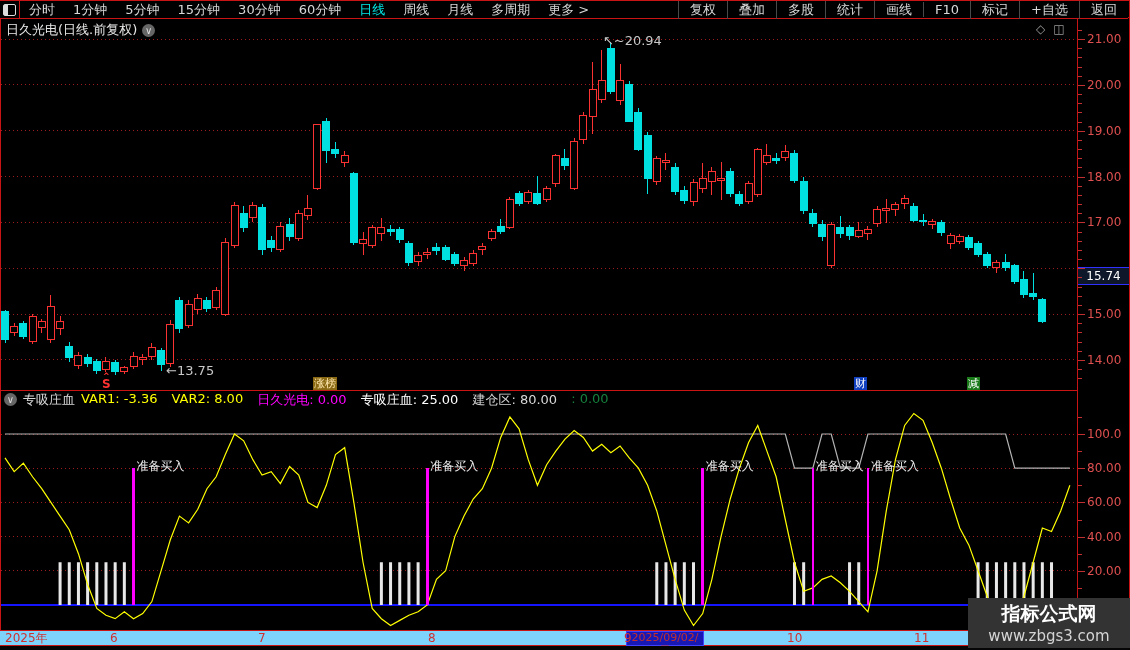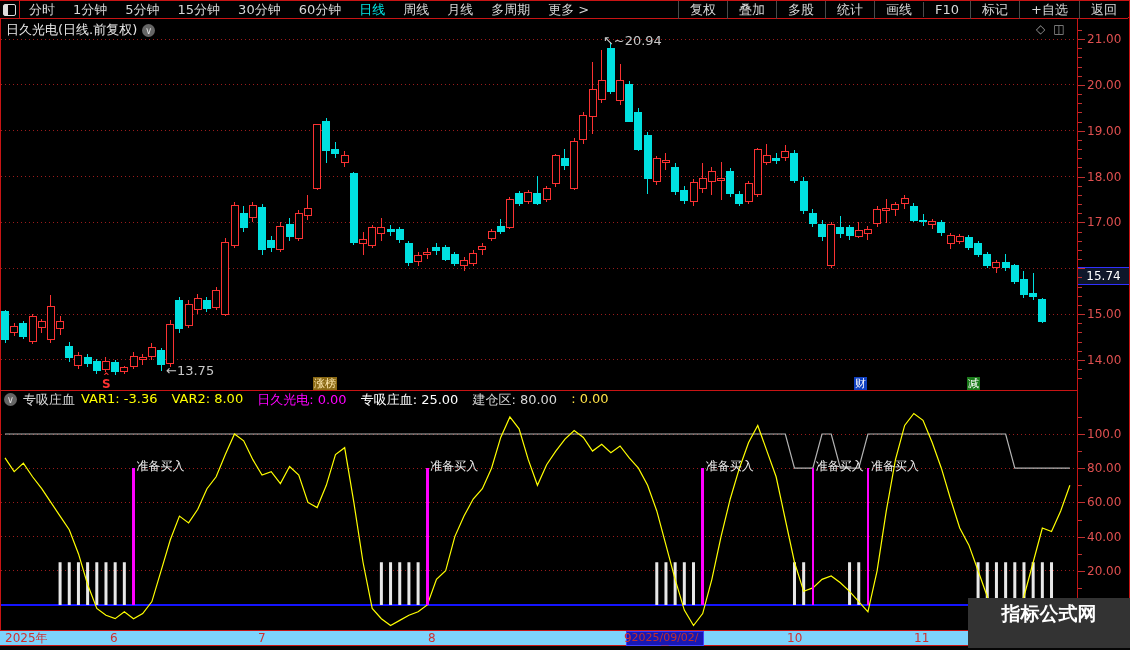--- a/index.html
+++ b/index.html
@@ -561,39 +561,40 @@
   <div id="ind-header">
     <span class="chev-circle">∨</span>
     <span class="ind-name">专吸庄血</span>
     <span style="display:flex;gap:14px;">
 
     <span class="ivar" style="color: rgb(255, 255, 0);"><span>VAR1:</span> <span>-3.36</span></span>
         <span class="ivar" style="color: rgb(255, 255, 0);"><span>VAR2:</span> <span>8.00</span></span>
         <span class="ivar" style="color: rgb(255, 0, 255);"><span>日久光电:</span> <span>0.00</span></span>
         <span class="ivar" style="color: rgb(255, 255, 255);"><span>专吸庄血:</span> <span>25.00</span></span>
         <span class="ivar" style="color: rgb(216, 216, 216);"><span>建仓区:</span> <span>80.00</span></span>
-        <span class="ivar" style="color: #fde047;"><span>:</span> <span>0.00</span></span>
+        <span class="ivar" style="color: #15803d;"><span>:</span> <span>0.00</span></span>
       </span>
   </div>
 
   <div id="x-axis">
     <span id="year-label">2025年</span>
     <span id="sel-date">2025/09/02/二</span>
   <span class="month-label" style="left: 110px;">6</span>
       <span class="month-label" style="left: 258px;">7</span>
       <span class="month-label" style="left: 428px;">8</span>
       <span class="month-label" style="left: 624px;">9</span>
       <span class="month-label" style="left: 787px;">10</span>
       <span class="month-label" style="left: 914px;">11</span>
     </div>
 
   <div id="bottom-cut"></div>
 
   <div id="watermark">
     <div class="wm1">指标公式网</div>
+    <div class="wm2">www.zbgs3.com</div>
   </div>
 
 <div class="anno" style="left: 602.88px; top: 32.7514px;">↖~20.94</div>
     <div class="anno" style="left: 166.06px; top: 363.463px;">←13.75</div>
     <div class="sig-label" style="left: 136.52px; top: 458px;">准备买入</div>
     <div class="sig-label" style="left: 430.28px; top: 458px;">准备买入</div>
     <div class="sig-label" style="left: 705.68px; top: 458px;">准备买入</div>
     <div class="sig-label" style="left: 815.84px; top: 458px;">准备买入</div>
     <div class="sig-label" style="left: 870.92px; top: 458px;">准备买入</div>
     <div class="mk mk-s" style="left: 101px; top: 374px;"><span class="caret">^</span>S</div>

